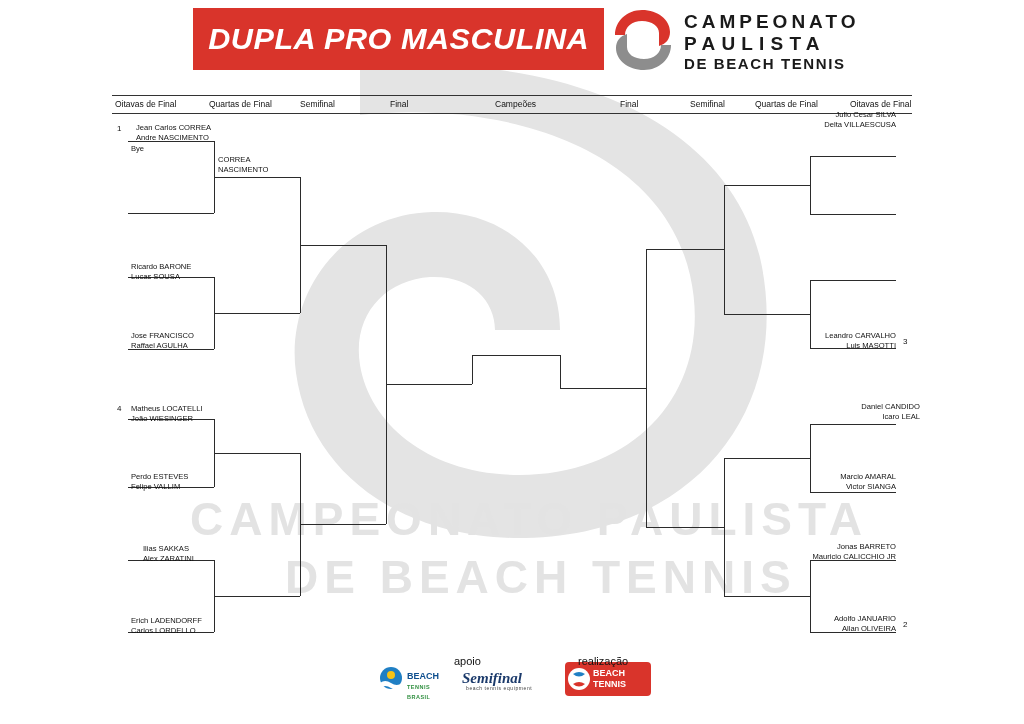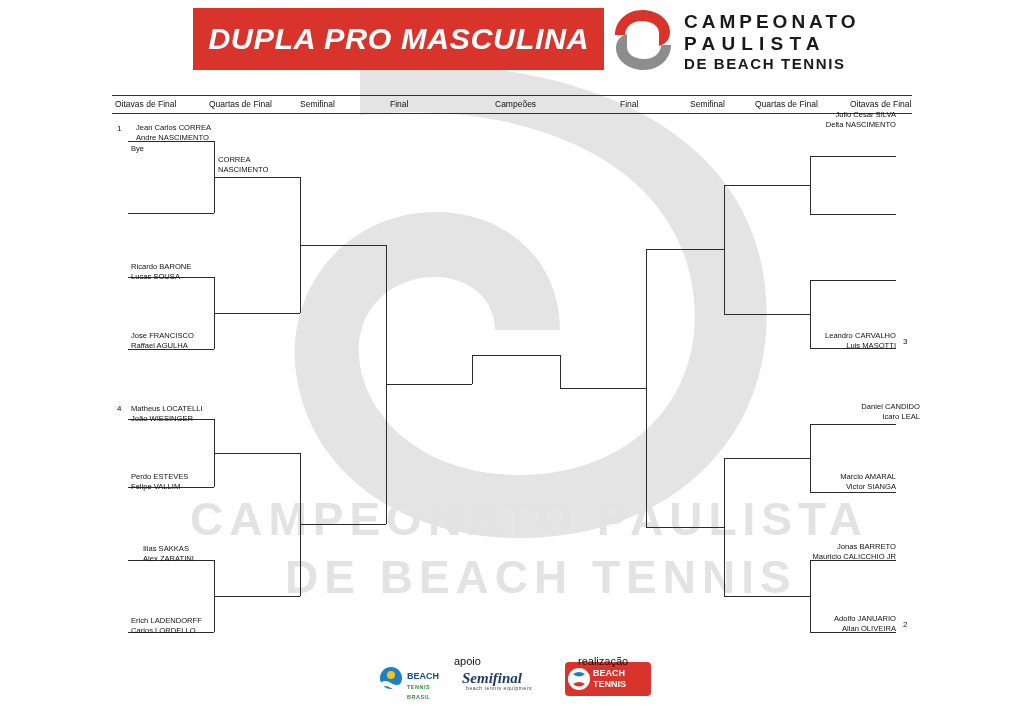--- a/index.html
+++ b/index.html
@@ -296,21 +296,21 @@
     <div>Carlos LORDELLO</div>
   </div>
 
   <div class="team" style="left:218px; top:155px;">
     <div>CORREA</div>
     <div>NASCIMENTO</div>
   </div>
 
   <div class="team right" style="left:696px; top:110px; width:200px;">
     <div>Julio Cesar SILVA</div>
-    <div>Delta NASCIMENTO</div>
+    <div>Delta VILLAESCUSA</div>
   </div>
 
 
 
   <div class="seed" style="left:903px; top:337px;">3</div>
   <div class="team right" style="left:696px; top:331px; width:200px;">
     <div>Leandro CARVALHO</div>
     <div>Luis MASOTTI</div>
   </div>
 

